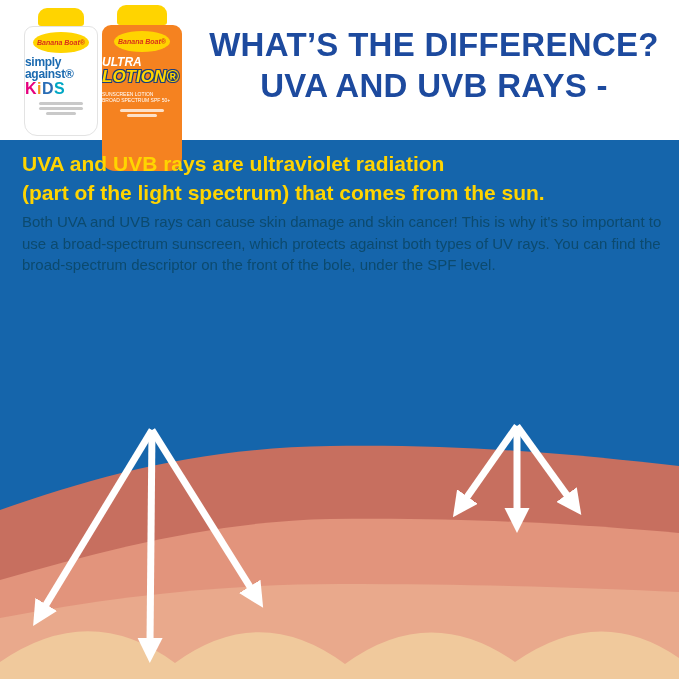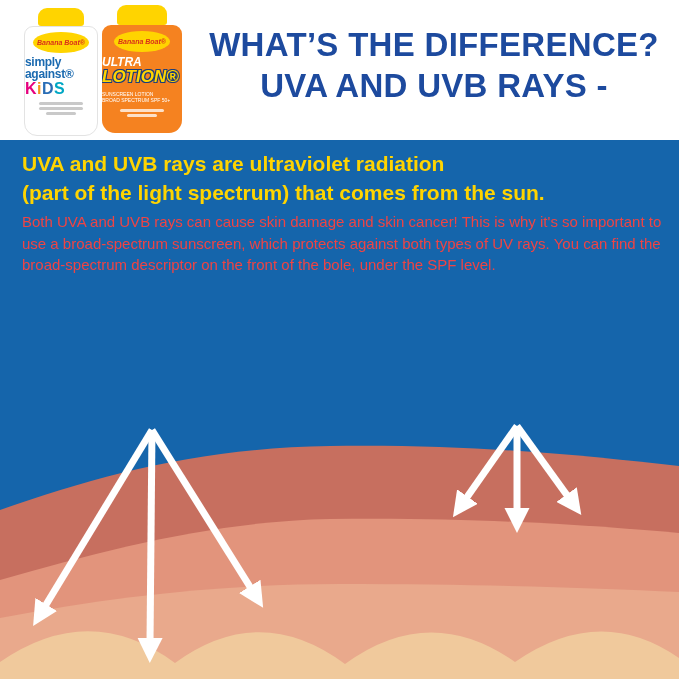--- a/index.html
+++ b/index.html
@@ -34,32 +34,32 @@
   .kids-word .l1 { color:#f7941d; }
   .kids-word .l2 { color:#2a6db5; }
   .kids-word .l3 { color:#00a7c4; }
 
   .fineprint { margin:6px auto 0; width:44px; }
   .fineprint .bar { display:block; height:3px; margin:2px 0; background:#c9c9c9; border-radius:2px; }
   .fineprint .bar.short { width:70%; margin-left:15%; }
 
   .bottle.sport { left:80px; top:0; width:80px; }
   .bottle.sport .cap { width:50px; height:20px; }
-  .bottle.sport .body { background:#f58220; height:108px; padding-top:6px; }
+  .bottle.sport .body { background:#f58220; height:146px; padding-top:6px; }
   .sport-ultra { margin-top:4px; color:#ffffff; font-weight:800; font-style:italic; font-size:12px; line-height:12px; }
   .sport-sport { color:#ffd400; font-weight:800; font-style:italic; font-size:17px; line-height:18px;
                  text-shadow:-1px -1px 0 #1a3e7c, 1px -1px 0 #1a3e7c, -1px 1px 0 #1a3e7c, 1px 1px 0 #1a3e7c; }
   .sport-spf { margin-top:5px; color:#ffffff; font-size:5px; line-height:6px; }
   .fineprint.light .bar { background:#ffffff; opacity:.75; }
 
   
   .headline { position:absolute; left:22px; top:149px; width:630px;
               color:#ffd400; font-weight:bold; font-size:21px; line-height:29px; }
   .body-text { position:absolute; left:22px; top:211px; width:645px;
-               color:#ef4444; font-size:15px; line-height:21.5px; }
+               color:#0c4a6e; font-size:15px; line-height:21.5px; }
 
   
   .uv-col { position:absolute; text-align:center; }
   .uv-col.uva { left:8px;  top:306px; width:284px; }
   .uv-col.uvb { left:387px; top:306px; width:260px; }
 
   .uv-box { display:inline-block; border:4px solid #ffd400; padding:1px 17px;
             color:#ffd400; font-size:33px; font-weight:800; letter-spacing:1px; line-height:40px; }
   .uv-title { margin-top:11px; color:#ffd400; font-weight:bold; font-size:18px; line-height:20px; }
   .uv-desc { margin:5px auto 0; color:#ffffff; font-size:13px; line-height:17px; }

